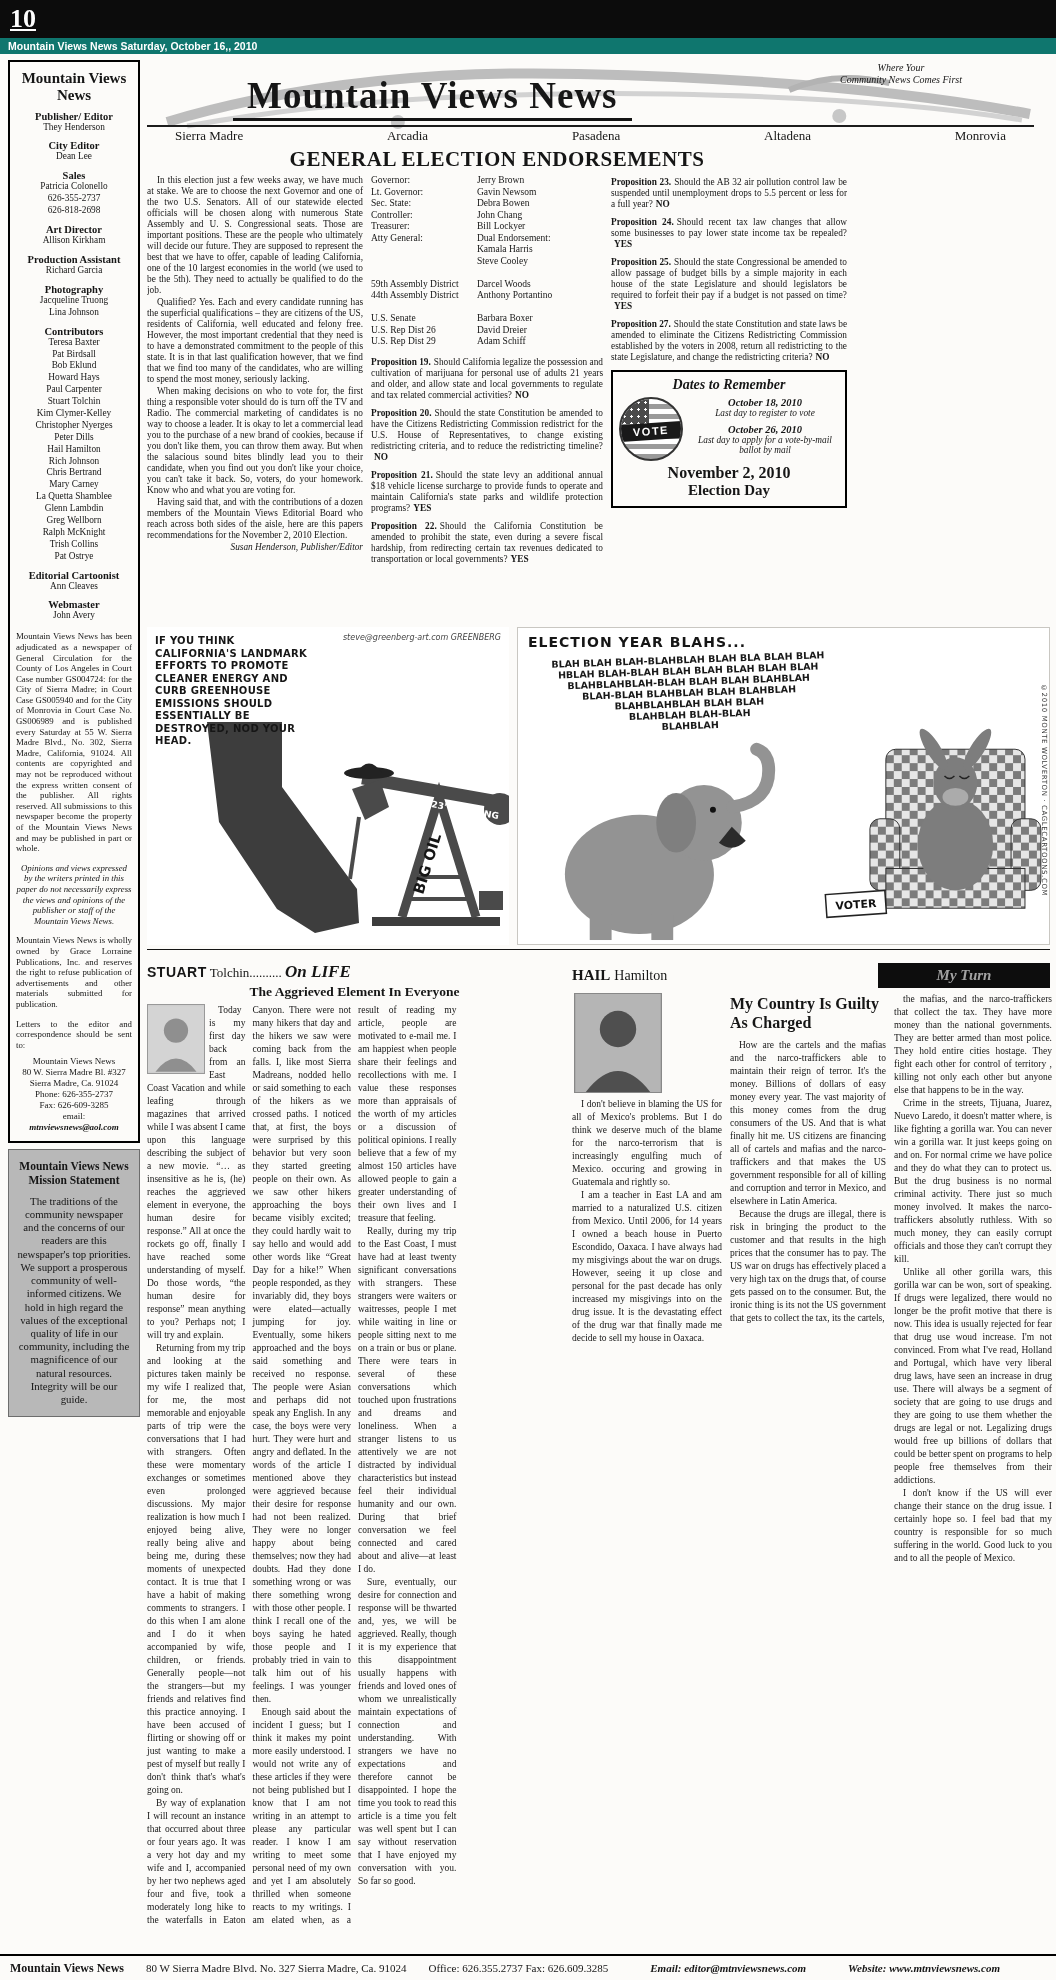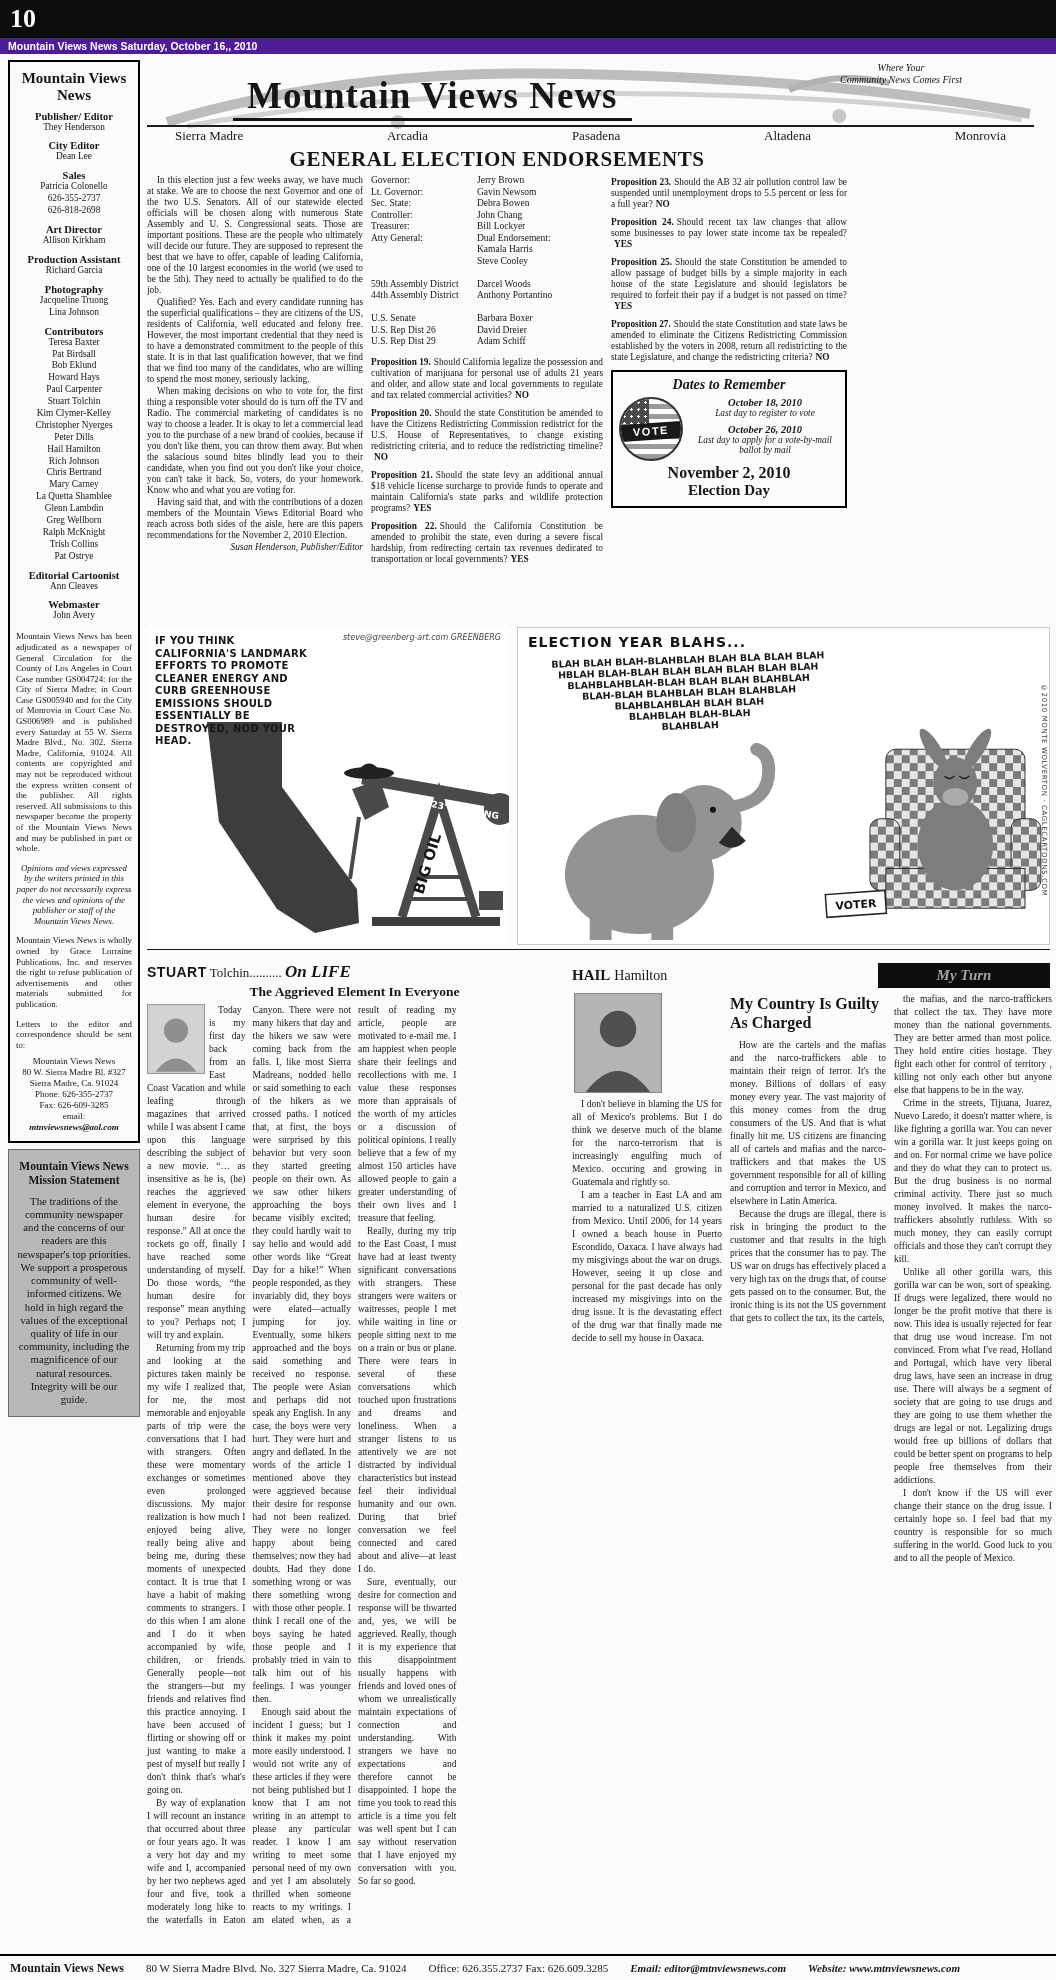--- a/index.html
+++ b/index.html
@@ -5,24 +5,24 @@
   * { box-sizing: border-box; margin: 0; padding: 0; }
   html,body { background:#e8e6e1; }
   .page {
     position: relative; width: 1056px; height: 1980px; margin: 0 auto;
     background: #fcfbf9; color: #161616; overflow: hidden;
     font-family: "Liberation Serif", "DejaVu Serif", serif;
   }
   
   .top-bar { position: relative; height: 38px; background: #0c0c0c; color: #fff;
     display: flex; align-items: center; }
-  .page-num { font: bold 26px "Liberation Serif", serif; margin-left: 10px; }
+  .page-num { font: bold 26px "Liberation Serif", serif; margin-left: 10px; text-decoration: underline; }
   .section-title { position: absolute; left: 0; right: 120px; text-align: center;
     font: 800 31px "Liberation Sans", "DejaVu Sans", sans-serif; letter-spacing: 2px; }
-  .date-bar { height: 16px; background: #4c1d95; color: #fff;
+  .date-bar { height: 16px; background: #0f766e; color: #fff;
     font: bold 10.5px "Liberation Sans", sans-serif; line-height: 16px; padding-left: 8px; }
   
   .content { display: flex; gap: 7px; padding: 6px 6px 0 8px; }
   .sidebar { width: 132px; flex: none; }
   .main { flex: 1; min-width: 0; }
   
   .mast-box { border: 2px solid #000; padding: 8px 6px; text-align: center; }
   .mast-title { font-weight: bold; font-size: 15px; line-height: 1.12; margin-bottom: 4px; }
   .role { margin-top: 7px; }
   .role-title { font-weight: bold; font-size: 10.5px; }
@@ -119,21 +119,21 @@
     display: flex; align-items: center; justify-content: center; }
   .ham-cols { display: grid; grid-template-columns: 150px 156px 158px; gap: 8px; margin-top: 5px; }
   .ham-photo { width: 88px; height: 100px; margin: 0 0 5px 2px; border: 1px solid #888; background:#a9a9a9; }
   .ham-title { font: bold 16px "Liberation Serif", serif; line-height: 1.18; margin: 2px 0 6px 0; }
   
   .footer { position: absolute; left: 0; right: 0; bottom: 0; height: 26px;
     border-top: 2px solid #000; background: #fcfbf9;
     display: flex; align-items: center; gap: 22px; padding: 0 10px;
     font-size: 11px; white-space: nowrap; overflow: hidden; }
   .footer-name { font-weight: bold; font-size: 12px; }
-  .footer-em { font-weight: bold; font-style: italic; }
+  .footer-em { font-weight: bold; font-style: italic; margin-left: 20px; }
 </style>
 </head>
 <body>
 
 <div class="page">
 
   <div class="top-bar">
     <span class="page-num">10</span>
   </div>
   <div class="date-bar">
@@ -345,21 +345,21 @@
         <div class="end-col">
           <div class="prop-list" style="margin-top:2px">
 
           <p class="prop">
               <span class="prop-num">Proposition 23.</span><span class="prop-text">Should the AB 32 air pollution control law be suspended until unemployment drops to 5.5 percent or less for a full year?</span><span class="prop-ans">NO</span>
             </p>
               <p class="prop">
               <span class="prop-num">Proposition 24.</span><span class="prop-text">Should recent tax law changes that allow some businesses to pay lower state income tax be repealed?</span><span class="prop-ans">YES</span>
             </p>
               <p class="prop">
-              <span class="prop-num">Proposition 25.</span><span class="prop-text">Should the state Constitution be amended to allow passage of budget bills by a simple majority in each house of the state Legislature and should legislators be required to forfeit their pay if a budget is not passed on time?</span><span class="prop-ans">YES</span>
+              <span class="prop-num">Proposition 25.</span><span class="prop-text">Should the state Congressional be amended to allow passage of budget bills by a simple majority in each house of the state Legislature and should legislators be required to forfeit their pay if a budget is not passed on time?</span><span class="prop-ans">YES</span>
             </p>
               <p class="prop">
               <span class="prop-num">Proposition 27.</span><span class="prop-text">Should the state Constitution and state laws be amended to eliminate the Citizens Redistricting Commission established by the voters in 2008, return all redistricting to the state Legislature, and change the redistricting criteria?</span><span class="prop-ans">NO</span>
             </p>
             </div>
 
           <div class="dates-box">
             <div class="dates-title">Dates to Remember</div>
             <div class="dates-row">
               <div class="vote-badge">

